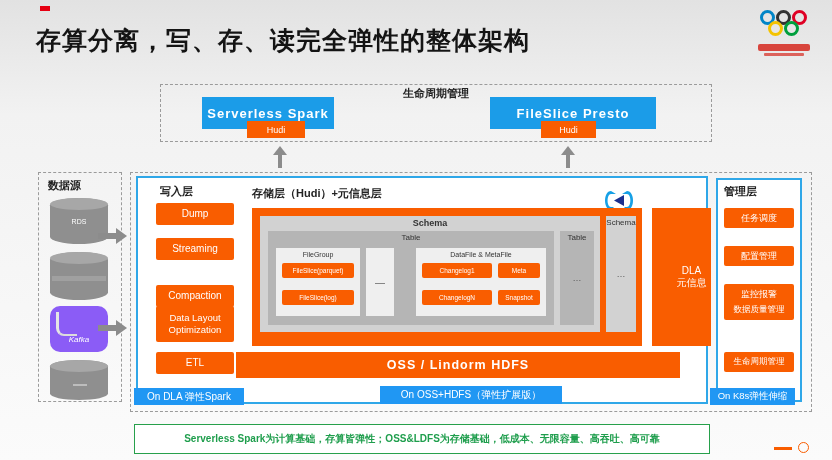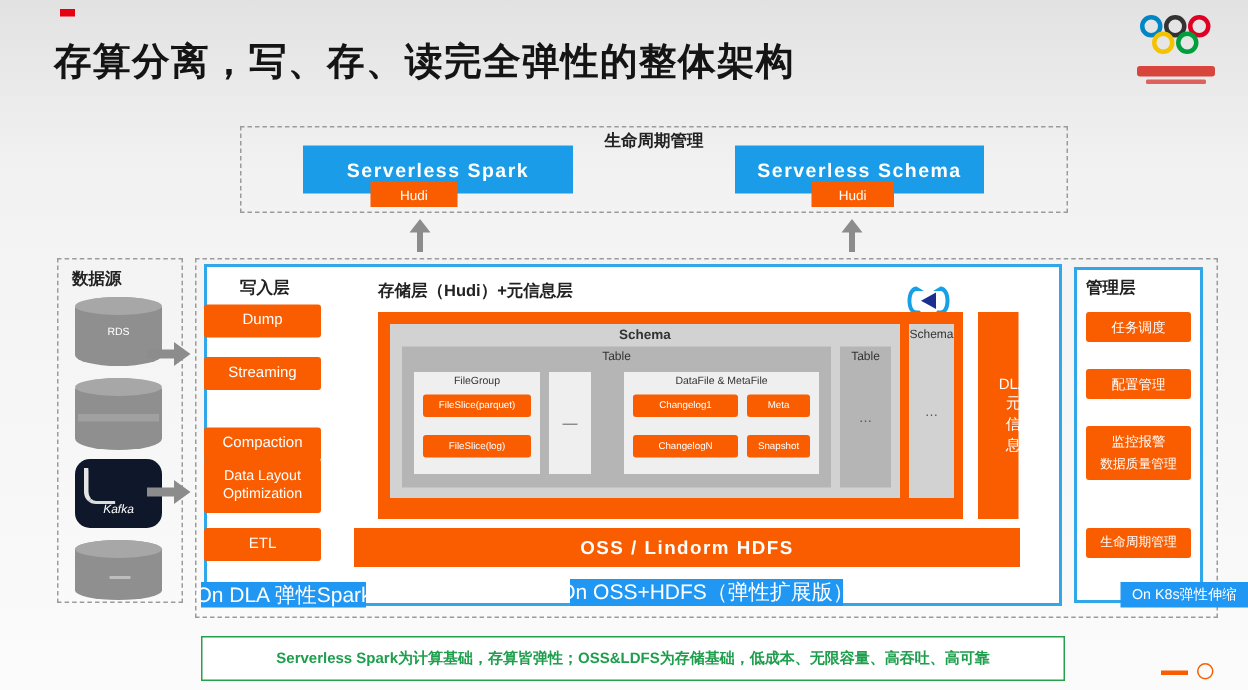--- a/index.html
+++ b/index.html
@@ -31,21 +31,21 @@
   .dashed { border:1.5px dashed #9b9b9b; background:transparent; }
   .compute-box { left:160px; top:84px; width:552px; height:58px; }
   .outer-box   { left:130px; top:172px; width:682px; height:240px; }
   .ds-box      { left:38px;  top:172px; width:84px;  height:230px; }
 
   .layer-label { font-size:11px; font-weight:bold; color:#222; }
 
   
   .engine { position:absolute; background:#1b9ce8; color:#fff; font-weight:bold; font-size:13px;
             display:flex; align-items:center; justify-content:center; letter-spacing:1px; }
-  .engine.spark  { left:202px; top:97px; width:180px; height:32px; }
+  .engine.spark  { left:202px; top:97px; width:132px; height:32px; }
   .engine.presto { left:490px; top:97px; width:166px; height:32px; }
   .engine-tag { position:absolute; background:#f95d00; color:#fff; font-size:9px;
                 display:flex; align-items:center; justify-content:center; z-index:3; }
   .tag-spark  { left:247px; top:121px; width:58px; height:17px; }
   .tag-presto { left:541px; top:121px; width:55px; height:17px; }
 
   
   .arrow-up { position:absolute; width:14px; height:22px; }
   .arrow-up .head { position:absolute; left:0; top:0; width:0; height:0;
       border-left:7px solid transparent; border-right:7px solid transparent; border-bottom:9px solid #8c8c8c; }
@@ -59,44 +59,44 @@
   .cyl { position:absolute; left:50px; width:58px; background:#8f8f8f; border-radius:50% / 16%;
          display:flex; align-items:center; justify-content:center; color:#fff; font-size:7px; }
   .cyl::before { content:""; position:absolute; top:0; left:0; right:0; height:12px;
          border-radius:50%; background:#a7a7a7; }
   .cyl .lbl { position:relative; z-index:2; }
   .cyl.c1 { top:198px; height:46px; }
   .cyl.c2 { top:252px; height:48px; }
   .cyl.c2::after { content:""; position:absolute; left:2px; right:2px; top:50%; height:5px; background:#a0a0a0; }
   .cyl.c4 { top:360px; height:40px; }
   .cyl.c4::after { content:""; position:absolute; left:40%; top:60%; width:14px; height:2px; background:#bdbdbd; }
-  .kafka { position:absolute; left:50px; top:306px; width:58px; height:46px; background:#0f172a; border-radius:10px;
+  .kafka { position:absolute; left:50px; top:306px; width:58px; height:46px; background:#8b5cf6; border-radius:10px;
            display:flex; align-items:flex-end; justify-content:center; color:#fff; font-size:8px; padding-bottom:8px; font-style:italic; }
   .kafka::before { content:""; position:absolute; left:6px; top:6px; width:18px; height:22px;
            border-left:3px solid #e5e5e5; border-bottom:2px solid #dcdcdc; border-radius:0 0 0 8px; }
 
   
   .main-box { left:136px; top:176px; width:572px; height:228px; background:#fff; border:2px solid #2fa7e8; }
   .mgmt-box { left:716px; top:178px; width:86px; height:224px; background:#fff; border:2px solid #2fa7e8; }
 
   
   .wl-label { left:160px; top:184px; }
-  .step { position:absolute; left:136px; width:78px; background:#f95d00; color:#fff; font-size:10px;
+  .step { position:absolute; left:156px; width:78px; background:#f95d00; color:#fff; font-size:10px;
           border-radius:2px; display:flex; align-items:center; justify-content:center; text-align:center; line-height:1.25; }
   .step.s1 { top:203px; height:22px; }
   .step.s2 { top:238px; height:22px; }
   .step.s3 { top:273px; height:22px;margin-top:12px; }
   .step.s4 { top:306px; height:36px; font-size:9.5px; }
   .step.s5 { top:352px; height:22px; }
 
   .foot-tag { position:absolute; background:#2097f3; color:#fff; display:flex; align-items:center;
-              justify-content:center; z-index:4; font-size:14px; white-space:nowrap; }
+              justify-content:center; z-index:4; font-size:10px; white-space:nowrap; }
   .foot-write { left:134px; top:388px; width:110px; height:17px; }
   .foot-oss   { left:380px; top:386px; width:182px; height:18px; }
-  .foot-mgmt  { left:710px; top:388px; width:85px;  height:17px; font-size:9.5px;margin-left:37px; }
+  .foot-mgmt  { left:710px; top:388px; width:85px;  height:17px; font-size:9.5px; }
 
   
   .st-header { left:252px; top:186px; }
   .cloud-logo { left:600px; top:188px; width:38px; height:25px; }
   .orange-wrap { left:252px; top:208px; width:390px; height:138px; background:#f95d00; }
   .schema-box  { left:260px; top:216px; width:340px; height:116px; background:#d2d2d2; }
   .schema-lbl  { position:absolute; width:100%; top:2px; text-align:center; font-size:9px; color:#333; font-weight:bold; }
   .table-box   { left:268px; top:231px; width:286px; height:94px; background:#b5b5b5; }
   .table2-box  { left:560px; top:231px; width:34px; height:94px; background:#b5b5b5;
                  display:flex; align-items:center; justify-content:center; color:#555; font-size:9px; }
@@ -110,21 +110,21 @@
   .wb-head { position:absolute; width:100%; top:3px; text-align:center; font-size:7px; color:#333; }
   .chip { position:absolute; background:#f95d00; color:#fff; border-radius:2px; font-size:6.5px;
           display:flex; align-items:center; justify-content:center; white-space:nowrap; overflow:hidden; }
   .fg-box .chip { left:6px; width:72px; height:15px; }
   .chip.fg1 { top:15px; } .chip.fg2 { top:42px; }
   .chip.f1 { left:6px;  top:15px; width:70px; height:15px; }
   .chip.f2 { left:82px; top:15px; width:42px; height:15px; }
   .chip.f3 { left:6px;  top:42px; width:70px; height:15px; }
   .chip.f4 { left:82px; top:42px; width:42px; height:15px; }
 
-  .meta-box { left:652px; top:208px; width:27px; height:138px; background:#f95d00; color:#fff;
+  .meta-box { left:652px; top:208px; width:59px; height:138px; background:#f95d00; color:#fff;
               display:flex; flex-direction:column; align-items:center; justify-content:center; gap:0; font-size:10px;padding-left:20px; }
   .oss-bar { left:236px; top:352px; width:444px; height:26px; background:#f95d00; color:#fff;
              display:flex; align-items:center; justify-content:center; font-weight:bold; font-size:12.5px; letter-spacing:1px; }
 
   
   .mg-label { left:724px; top:184px; }
   .mg-item { position:absolute; left:724px; width:70px; height:20px; background:#f95d00; color:#fff;
              font-size:9px; border-radius:2px; display:flex; align-items:center; justify-content:center; white-space:nowrap; }
   .mg1 { top:208px; } .mg2 { top:246px; } .mg3 { top:284px; } .mg4 { top:300px; font-size:8.5px; } .mg5 { top:352px; font-size:8.5px; }
 
@@ -150,21 +150,21 @@
     <span class="ring r4"></span>
     <span class="ring r5"></span>
   </div>
   <div class="logo-cap1"></div>
   <div class="logo-cap2"></div>
 </div>
 
 <div class="abs dashed compute-box"></div>
 <div class="abs layer-label" style="left:160px;top:86px;width:552px;text-align:center;">生命周期管理</div>
 <div class="engine spark">Serverless Spark</div>
-<div class="engine presto">Serverless Schema</div>
+<div class="engine presto">FileSlice Presto</div>
 <div class="engine-tag tag-spark">Hudi</div>
 <div class="engine-tag tag-presto">Hudi</div>
 
 <div class="arrow-up" style="left:273px;top:146px;">
   <span class="head"></span>
     <span class="stem"></span>
 </div>
 <div class="arrow-up" style="left:561px;top:146px;">
   <span class="head"></span>
     <span class="stem"></span>

